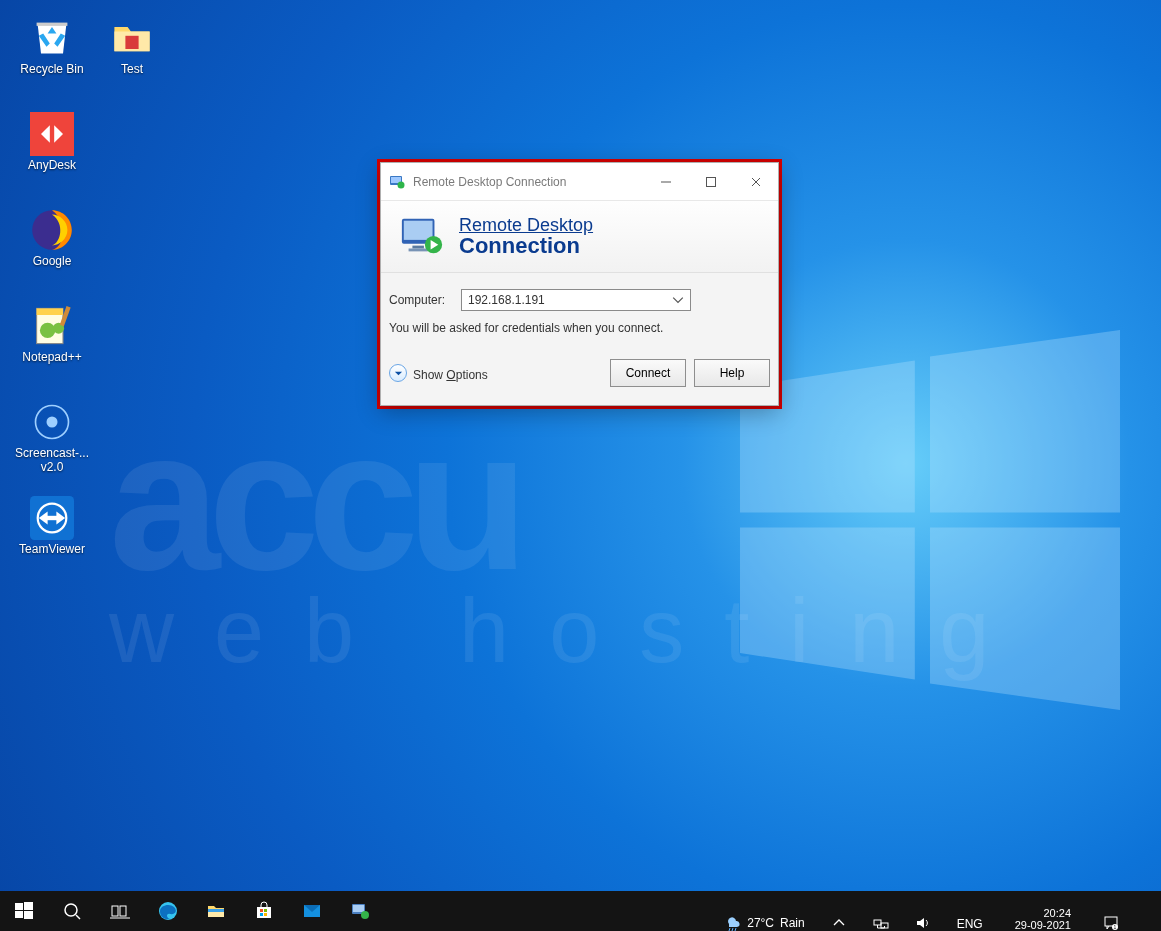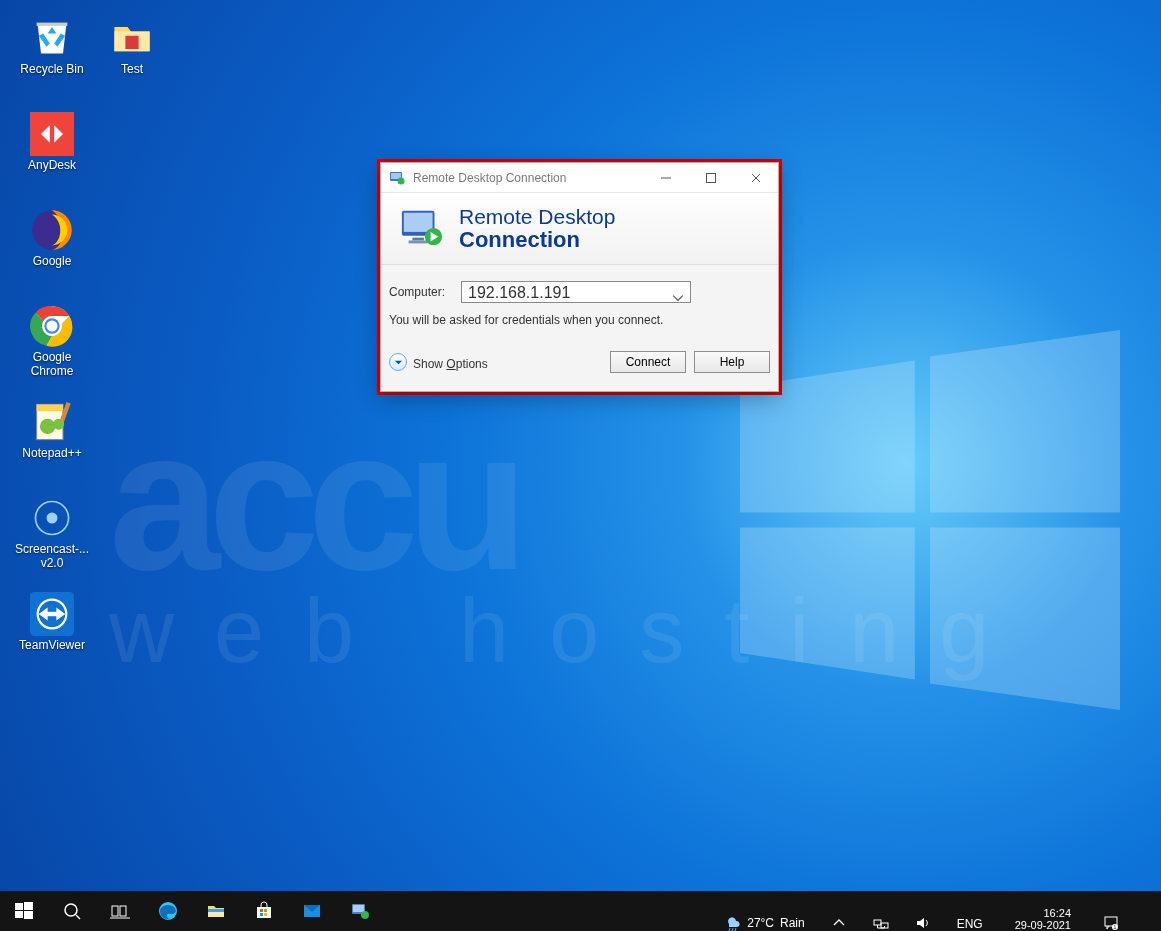--- a/index.html
+++ b/index.html
@@ -27,42 +27,42 @@
   .dicon .box { width:44px; height:44px; display:flex; align-items:center; justify-content:center; }
   .dicon .lbl { display:block; line-height:14px; width:76px; }
   .col2 { position:absolute; top:16px; left:94px; }
 
   
   .rdc-wrap { position:absolute; left:377px; top:159px; width:405px; border:3px solid #d70000; }
   .rdc {
     width:100%; background:#fff; border:1px solid #b0b0b0; box-shadow:0 6px 22px rgba(0,0,0,.3);
   }
   .rdc-titlebar {
-    height:30px; background:#fff; display:flex; align-items:center; border-bottom:1px solid #e8e8e8;
+    height:38px; background:#fff; display:flex; align-items:center; border-bottom:1px solid #e8e8e8;
   }
   .rdc-tb-icon { width:16px; height:16px; margin:0 8px; }
   .rdc-tb-title { color:#7a7a7a; font-size:12px; flex:1; }
   .winbtn { width:45px; height:30px; display:flex; align-items:center; justify-content:center; color:#555; }
   .winbtn svg { width:10px; height:10px; }
   .rdc-banner { height:72px; background:linear-gradient(#fefefe,#f2f2f2); display:flex; align-items:center; padding:0 18px; border-bottom:1px solid #e0e0e0;}
   .rdc-banner-icon { width:46px; height:46px; margin-right:14px; }
   .rdc-banner-txt { display:flex; flex-direction:column; line-height:1.05; }
-  .rdc-banner-txt .l1 { font-size:21px; color:#0a3b8f; }
+  .rdc-banner-txt .l1 { font-size:18px; color:#0a3b8f;text-decoration:underline; }
   .rdc-banner-txt .l2 { font-size:22px; color:#0a3b8f; font-weight:700; }
   .rdc-body { padding:16px 8px 6px; background:#f4f4f4; font-size:12px; color:#333;}
   .rdc-row { display:flex; align-items:center; margin-bottom:10px; }
   .rdc-lbl { width:72px; }
-  .rdc-input { display:flex; align-items:flex-end; height:22px; width:230px; background:#fff; border:1px solid #8a8a8a; padding:0 6px 0 6px; font-size:16px;}
+  .rdc-input { display:flex; align-items:center; height:22px; width:230px; background:#fff; border:1px solid #8a8a8a; padding:0 6px 0 6px; font-size:12px;}
   .rdc-input .dd { width:12px; height:12px; margin-left:auto; }
   .rdc-msg { margin:10px 0 24px; }
   .rdc-footer { display:flex; align-items:center; padding:0 0 12px; }
   .show-opt { display:flex; align-items:flex-end; gap:6px; cursor:default; }
   .show-opt .circ { width:18px; height:18px; border-radius:50%; border:1px solid #6aa6e6; background:linear-gradient(#fff,#d8ecff); display:flex; align-items:center; justify-content:center;}
   .show-opt .circ svg{width:9px;height:9px;fill:#0a4fa5;}
-  .rdc-btn { width:76px; height:22px; background:linear-gradient(#fafafa,#e8e8e8); border:1px solid #8e8e8e; font-size:12px; margin-left:8px;}
+  .rdc-btn { width:76px; height:28px; background:linear-gradient(#fafafa,#e8e8e8); border:1px solid #8e8e8e; font-size:12px; margin-left:8px;}
   .rdc-btn:first-of-type{margin-left:auto;}
 
   
   .taskbar { position:absolute; left:0; right:0; bottom:0; height:40px; background:#141414; display:flex; align-items:stretch; color:#fff;}
   .tbtn { width:48px; display:flex; align-items:center; justify-content:center; }
   .tbtn svg { width:20px; height:20px; }
   .tray { margin-left:auto; display:flex; align-items:flex-end; gap:26px; padding:0 4px; font-size:12px;}
   .tray .weather { display:flex; align-items:center; gap:6px;}
   .tray .clock { display:flex; flex-direction:column; align-items:flex-end; line-height:12px; font-size:11px; padding:0 6px;}
   .tray-ic { width:16px; height:16px; display:flex; align-items:center; justify-content:center;}
@@ -119,33 +119,20 @@
             <circle cx="20" cy="20" r="18" fill="#3b2d8f"></circle>
             <path fill="#ff8a00" d="M20 2c10 0 18 8 18 18s-8 18-18 18C31 36 36 14 20 2z"></path>
             <path fill="#ffcf00" d="M20 6c7 0 14 6 14 14s-7 14-14 14C28 32 32 14 20 6z"></path>
           </svg>
       </span>
       <span class="lbl">Google</span>
     </div>
     <div class="dicon">
       <span class="box">
         <svg viewBox="0 0 40 40">
-            <circle cx="20" cy="20" r="18" fill="#fff"></circle>
-            <path fill="#ea4335" d="M20 2a18 18 0 0 1 15.6 9H20a9 9 0 0 0-7.8 4.5L5 8A18 18 0 0 1 20 2z"></path>
-            <path fill="#34a853" d="M5 8l7.2 7.5A9 9 0 0 0 20 29l-5 9A18 18 0 0 1 5 8z"></path>
-            <path fill="#fbbc05" d="M35.6 11A18 18 0 0 1 15 38l5-9a9 9 0 0 0 8.8-11z"></path>
-            <circle cx="20" cy="20" r="7" fill="#4285f4"></circle>
-            <circle cx="20" cy="20" r="5" fill="#fff"></circle>
-          </svg>
-      </span>
-      <span class="lbl">Google Chrome</span>
-    </div>
-    <div class="dicon">
-      <span class="box">
-        <svg viewBox="0 0 40 40">
             <rect x="6" y="4" width="24" height="32" fill="#fffde3" stroke="#888"></rect>
             <rect x="6" y="4" width="24" height="6" fill="#ffd24d"></rect>
             <circle cx="16" cy="24" r="7" fill="#7ac142"></circle>
             <circle cx="26" cy="22" r="5" fill="#7ac142"></circle>
             <rect x="30" y="2" width="4" height="18" fill="#d08b3a" transform="rotate(20 32 11)"></rect>
           </svg>
       </span>
       <span class="lbl">Notepad++</span>
     </div>
     <div class="dicon">
@@ -348,21 +335,21 @@
         </svg>
       </span>
     <span class="tray-ic">
         <svg viewBox="0 0 16 16">
           <polygon points="2,6 5,6 9,3 9,13 5,10 2,10" fill="#fff"></polygon>
           <path d="M11 5a4 4 0 0 1 0 6" fill="none" stroke="#fff"></path>
         </svg>
       </span>
     <span class="lang">ENG</span>
     <div class="clock">
-      <span>16:24</span>
+      <span>20:24</span>
       <span>29-09-2021</span>
     </div>
     <span class="tray-ic">
         <svg viewBox="0 0 16 16">
           <rect x="2" y="2" width="12" height="9" fill="none" stroke="#fff"></rect>
           <path d="M6 11l-2 3v-3" fill="none" stroke="#fff"></path>
           <circle cx="12" cy="12" r="3" fill="#fff"></circle>
           <text x="12" y="14" font-size="5" text-anchor="middle" fill="#141414">1</text>
         </svg>
       </span>

